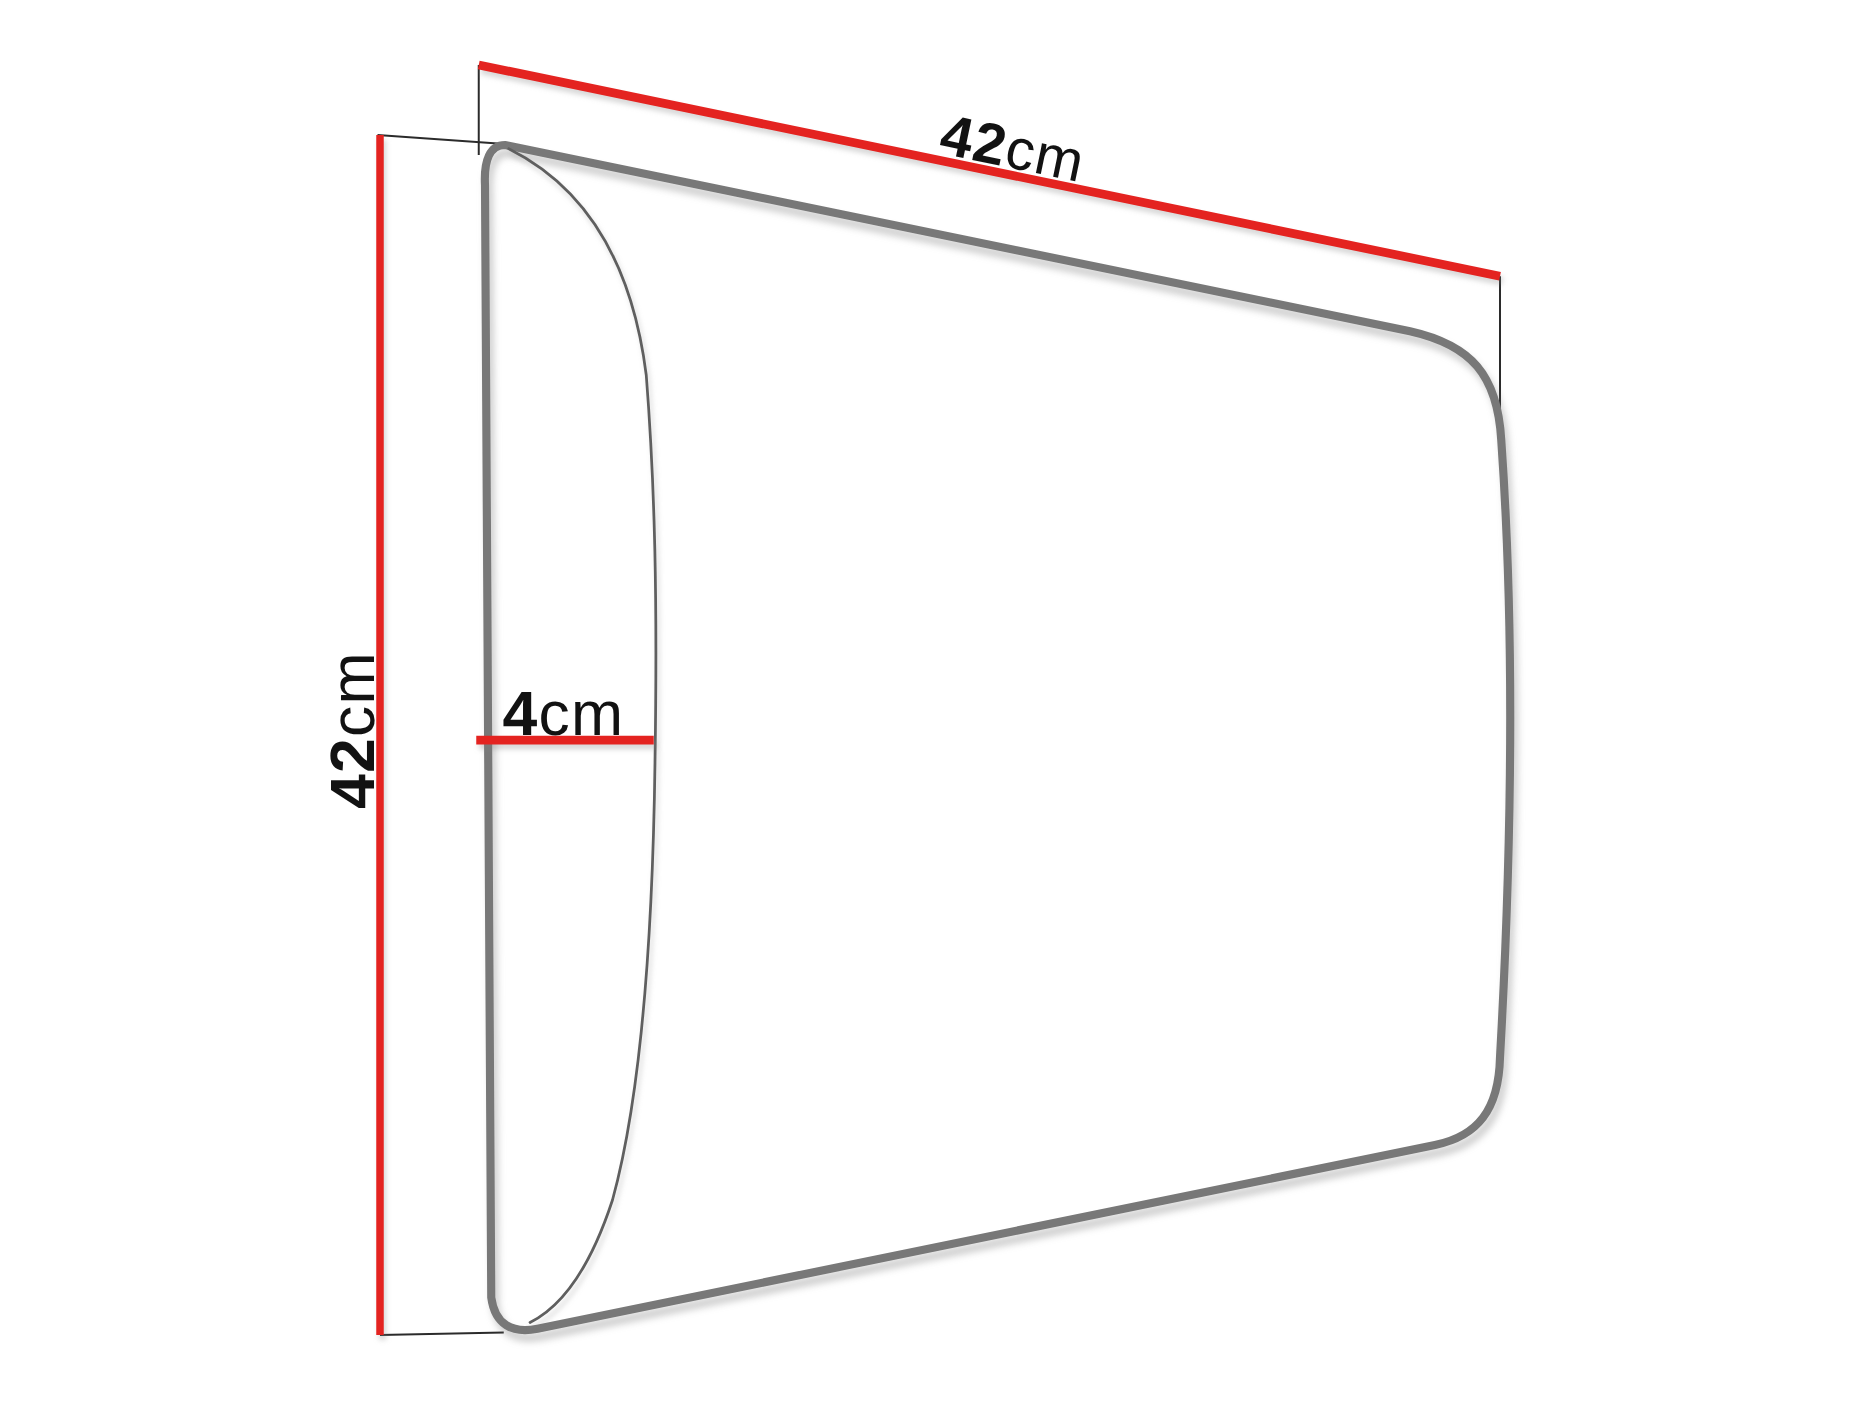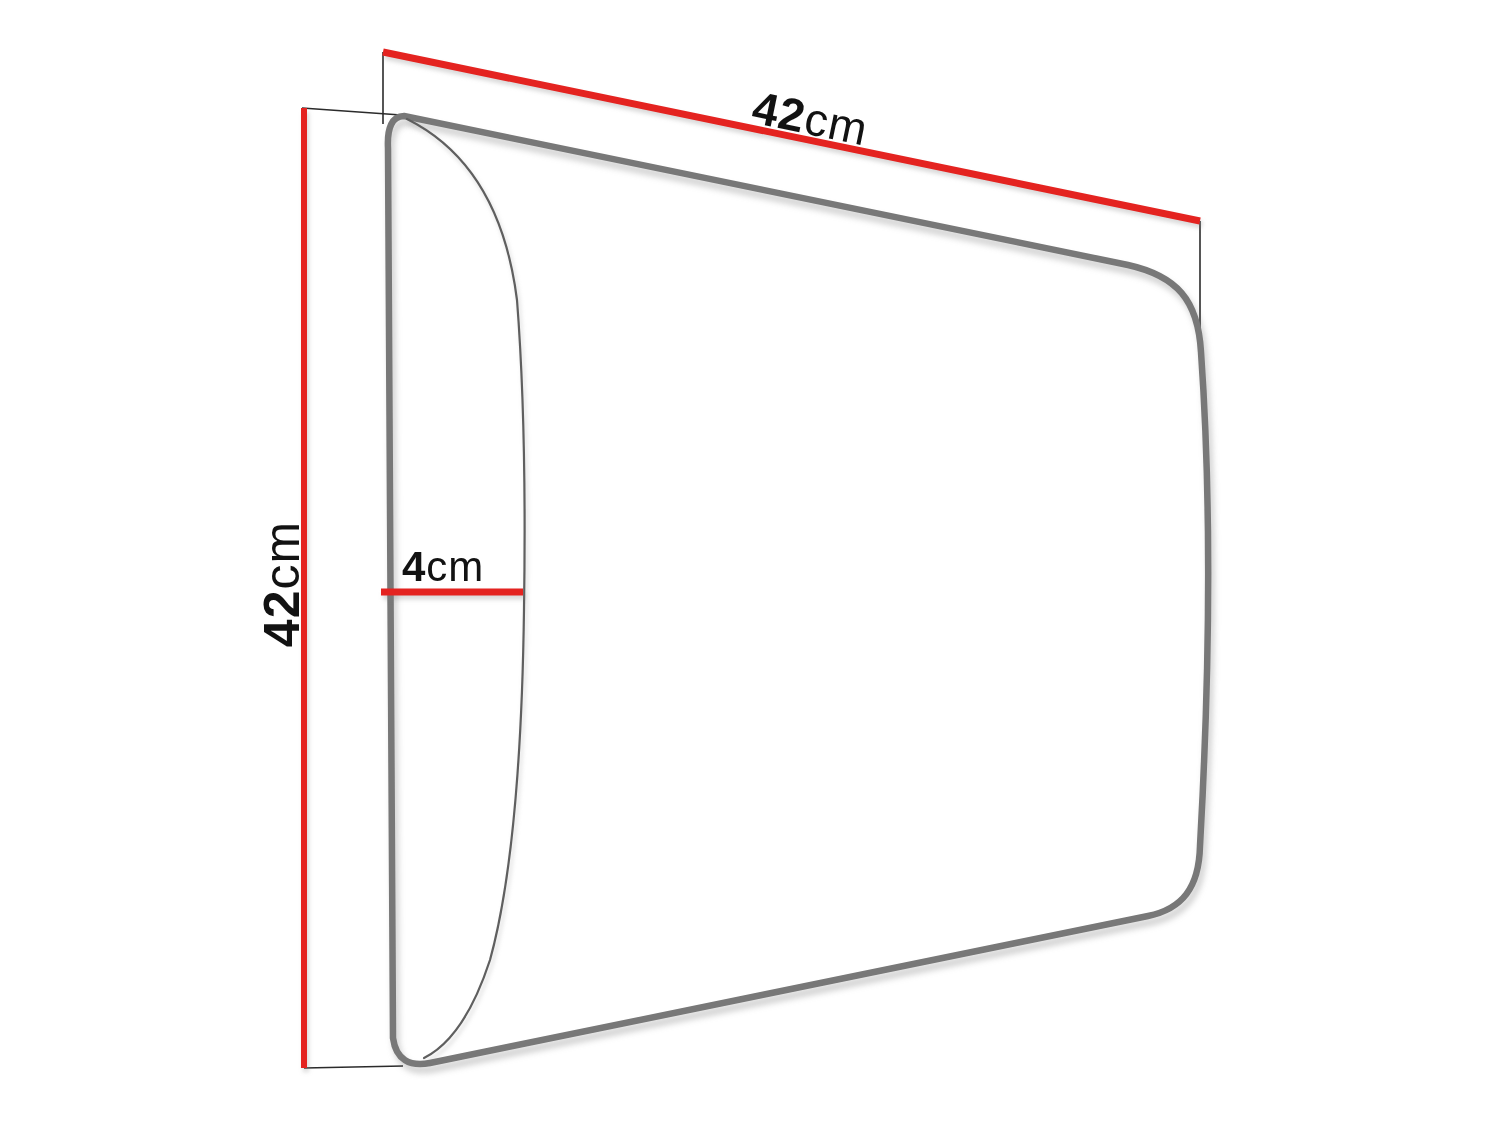--- a/index.html
+++ b/index.html
@@ -67,21 +67,21 @@
     height: 50px;
     font-size: 50px;
     display: flex;
     align-items: center;
     justify-content: center;
     transform: rotate(-90deg);
   }
   #depth-label {
     left: 402px;
     top: 546px;
-    font-size: 42px;
+    font-size: 50px;
   }
 </style>
 </head>
 <body>
 
 <div id="stage">
 
   <svg id="drawing" width="1500" height="1125" viewBox="0 0 1500 1125">
 
     <path class="ext-line" stroke="#2b2b2b" d="M 383,52 L 383,124"></path>

